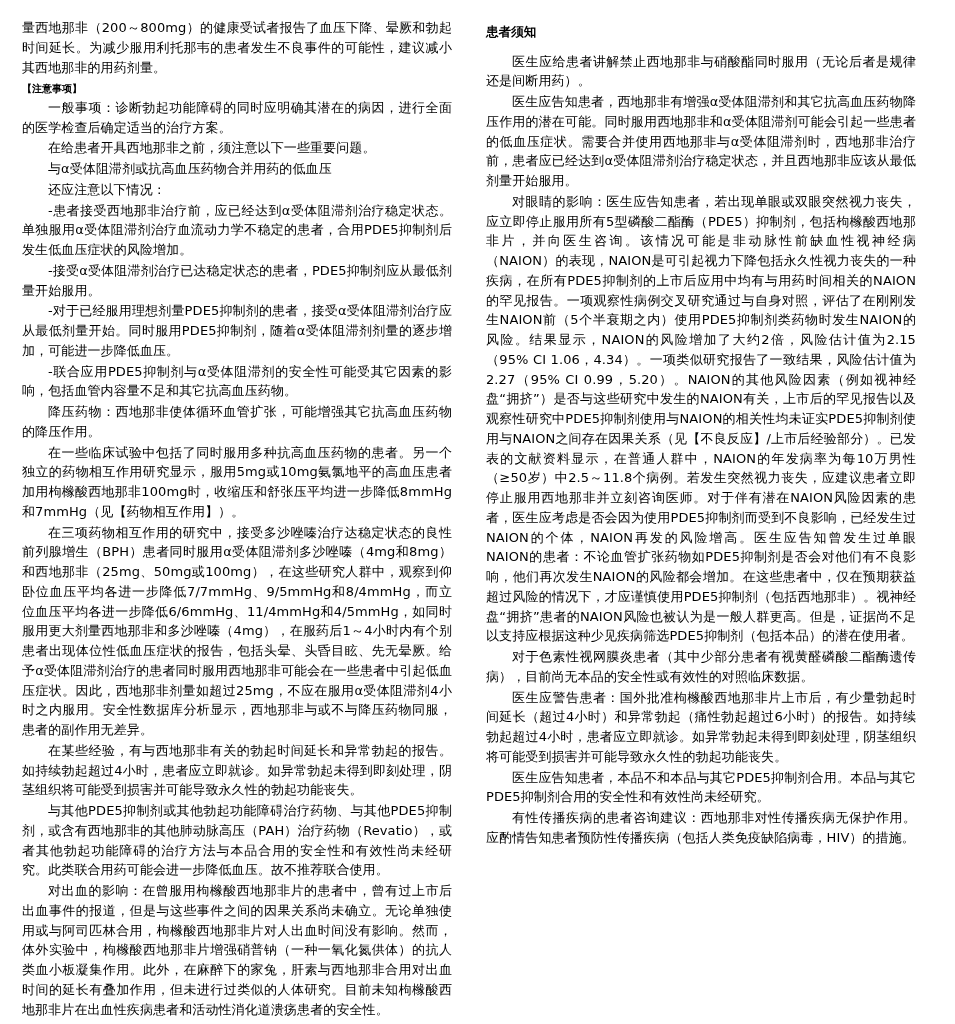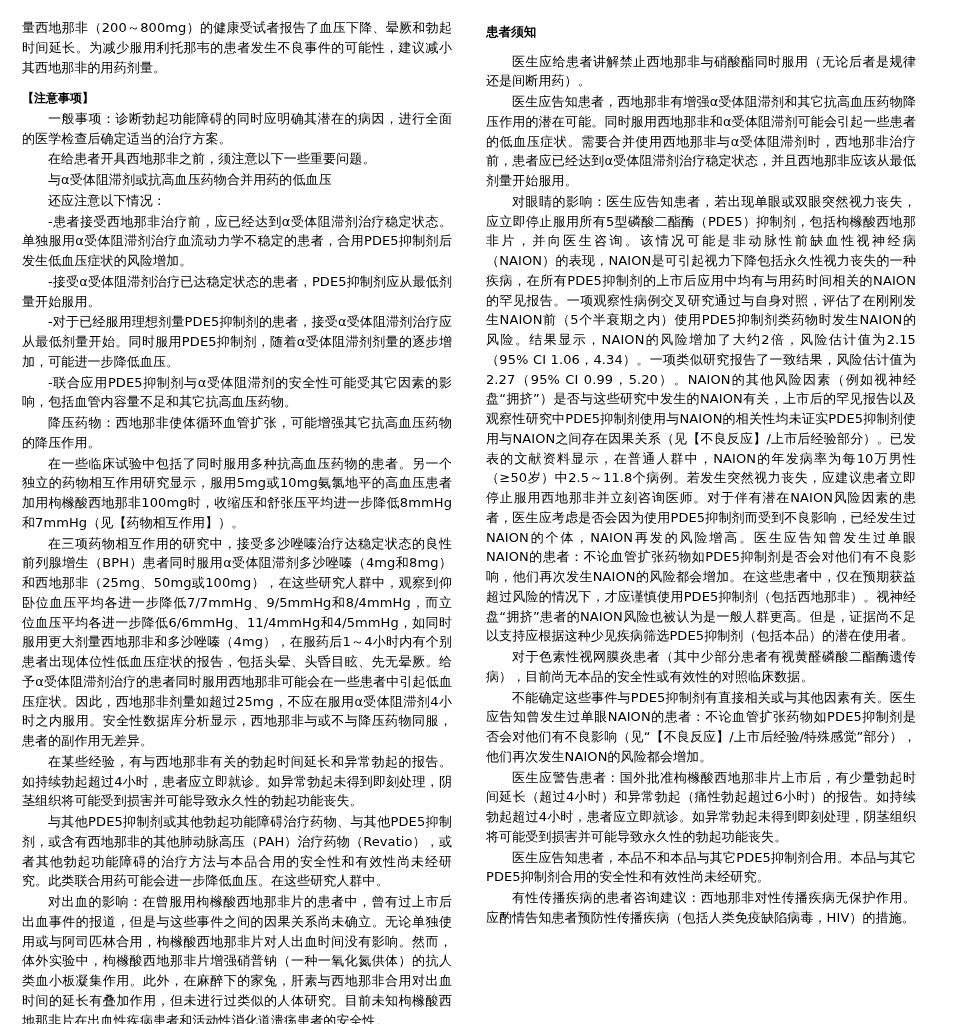--- a/index.html
+++ b/index.html
@@ -39,24 +39,24 @@
   p.hang {
     text-indent: 0;
   }
   .section-title {
     font-size: 12.6px;
     font-weight: bold;
     line-height: 1.55;
     margin: 4px 0 10px 0;
   }
   .bracket-title {
-    font-size: 12px;
+    font-size: 10px;
     font-weight: bold;
     line-height: 1.55;
-    margin: 8px 0 1px 0;
+    margin: 0 0 1px 0;
   }
   .gap-sm { height: 3px; }
 </style>
 </head>
 <body>
 
 <div class="page">
 
   <div class="col">
     <p class="hang">量西地那非（200～800mg）的健康受试者报告了血压下降、晕厥和勃起时间延长。为减少服用利托那韦的患者发生不良事件的可能性，建议减小其西地那非的用药剂量。</p>
@@ -67,29 +67,28 @@
     <p class="indent">与α受体阻滞剂或抗高血压药物合并用药的低血压</p>
     <p class="indent">还应注意以下情况：</p>
     <p class="indent">-患者接受西地那非治疗前，应已经达到α受体阻滞剂治疗稳定状态。单独服用α受体阻滞剂治疗血流动力学不稳定的患者，合用PDE5抑制剂后发生低血压症状的风险增加。</p>
     <p class="indent">-接受α受体阻滞剂治疗已达稳定状态的患者，PDE5抑制剂应从最低剂量开始服用。</p>
     <p class="indent">-对于已经服用理想剂量PDE5抑制剂的患者，接受α受体阻滞剂治疗应从最低剂量开始。同时服用PDE5抑制剂，随着α受体阻滞剂剂量的逐步增加，可能进一步降低血压。</p>
     <p class="indent">-联合应用PDE5抑制剂与α受体阻滞剂的安全性可能受其它因素的影响，包括血管内容量不足和其它抗高血压药物。</p>
     <p class="indent">降压药物：西地那非使体循环血管扩张，可能增强其它抗高血压药物的降压作用。</p>
     <p class="indent">在一些临床试验中包括了同时服用多种抗高血压药物的患者。另一个独立的药物相互作用研究显示，服用5mg或10mg氨氯地平的高血压患者加用枸橼酸西地那非100mg时，收缩压和舒张压平均进一步降低8mmHg和7mmHg（见【药物相互作用】）。</p>
     <p class="indent">在三项药物相互作用的研究中，接受多沙唑嗪治疗达稳定状态的良性前列腺增生（BPH）患者同时服用α受体阻滞剂多沙唑嗪（4mg和8mg）和西地那非（25mg、50mg或100mg），在这些研究人群中，观察到仰卧位血压平均各进一步降低7/7mmHg、9/5mmHg和8/4mmHg，而立位血压平均各进一步降低6/6mmHg、11/4mmHg和4/5mmHg，如同时服用更大剂量西地那非和多沙唑嗪（4mg），在服药后1～4小时内有个别患者出现体位性低血压症状的报告，包括头晕、头昏目眩、先无晕厥。给予α受体阻滞剂治疗的患者同时服用西地那非可能会在一些患者中引起低血压症状。因此，西地那非剂量如超过25mg，不应在服用α受体阻滞剂4小时之内服用。安全性数据库分析显示，西地那非与或不与降压药物同服，患者的副作用无差异。</p>
     <p class="indent">在某些经验，有与西地那非有关的勃起时间延长和异常勃起的报告。如持续勃起超过4小时，患者应立即就诊。如异常勃起未得到即刻处理，阴茎组织将可能受到损害并可能导致永久性的勃起功能丧失。</p>
-    <p class="indent">与其他PDE5抑制剂或其他勃起功能障碍治疗药物、与其他PDE5抑制剂，或含有西地那非的其他肺动脉高压（PAH）治疗药物（Revatio），或者其他勃起功能障碍的治疗方法与本品合用的安全性和有效性尚未经研究。此类联合用药可能会进一步降低血压。在这些研究人群中。</p>
+    <p class="indent">与其他PDE5抑制剂或其他勃起功能障碍治疗药物、与其他PDE5抑制剂，或含有西地那非的其他肺动脉高压（PAH）治疗药物（Revatio），或者其他勃起功能障碍的治疗方法与本品合用的安全性和有效性尚未经研究。此类联合用药可能会进一步降低血压。故不推荐联合使用。</p>
     <p class="indent">对出血的影响：在曾服用枸橼酸西地那非片的患者中，曾有过上市后出血事件的报道，但是与这些事件之间的因果关系尚未确立。无论单独使用或与阿司匹林合用，枸橼酸西地那非片对人出血时间没有影响。然而，体外实验中，枸橼酸西地那非片增强硝普钠（一种一氧化氮供体）的抗人类血小板凝集作用。此外，在麻醉下的家兔，肝素与西地那非合用对出血时间的延长有叠加作用，但未进行过类似的人体研究。目前未知枸橼酸西地那非片在出血性疾病患者和活动性消化道溃疡患者的安全性。</p>
   </div>
 
   <div class="col">
     <div class="section-title">患者须知</div>
     <p class="indent">医生应给患者讲解禁止西地那非与硝酸酯同时服用（无论后者是规律还是间断用药）。</p>
     <p class="indent">医生应告知患者，西地那非有增强α受体阻滞剂和其它抗高血压药物降压作用的潜在可能。同时服用西地那非和α受体阻滞剂可能会引起一些患者的低血压症状。需要合并使用西地那非与α受体阻滞剂时，西地那非治疗前，患者应已经达到α受体阻滞剂治疗稳定状态，并且西地那非应该从最低剂量开始服用。</p>
     <p class="indent">对眼睛的影响：医生应告知患者，若出现单眼或双眼突然视力丧失，应立即停止服用所有5型磷酸二酯酶（PDE5）抑制剂，包括枸橼酸西地那非片，并向医生咨询。该情况可能是非动脉性前缺血性视神经病（NAION）的表现，NAION是可引起视力下降包括永久性视力丧失的一种疾病，在所有PDE5抑制剂的上市后应用中均有与用药时间相关的NAION的罕见报告。一项观察性病例交叉研究通过与自身对照，评估了在刚刚发生NAION前（5个半衰期之内）使用PDE5抑制剂类药物时发生NAION的风险。结果显示，NAION的风险增加了大约2倍，风险估计值为2.15（95% CI 1.06，4.34）。一项类似研究报告了一致结果，风险估计值为2.27（95% CI 0.99，5.20）。NAION的其他风险因素（例如视神经盘“拥挤”）是否与这些研究中发生的NAION有关，上市后的罕见报告以及观察性研究中PDE5抑制剂使用与NAION的相关性均未证实PDE5抑制剂使用与NAION之间存在因果关系（见【不良反应】/上市后经验部分）。已发表的文献资料显示，在普通人群中，NAION的年发病率为每10万男性（≥50岁）中2.5～11.8个病例。若发生突然视力丧失，应建议患者立即停止服用西地那非并立刻咨询医师。对于伴有潜在NAION风险因素的患者，医生应考虑是否会因为使用PDE5抑制剂而受到不良影响，已经发生过NAION的个体，NAION再发的风险增高。医生应告知曾发生过单眼NAION的患者：不论血管扩张药物如PDE5抑制剂是否会对他们有不良影响，他们再次发生NAION的风险都会增加。在这些患者中，仅在预期获益超过风险的情况下，才应谨慎使用PDE5抑制剂（包括西地那非）。视神经盘“拥挤”患者的NAION风险也被认为是一般人群更高。但是，证据尚不足以支持应根据这种少见疾病筛选PDE5抑制剂（包括本品）的潜在使用者。</p>
     <p class="indent">对于色素性视网膜炎患者（其中少部分患者有视黄醛磷酸二酯酶遗传病），目前尚无本品的安全性或有效性的对照临床数据。</p>
-    <p class="indent">不能确定这些事件与PDE5抑制剂有直接相关或与其他因素有关。医生应告知曾发生过单眼NAION的患者：不论血管扩张药物如PDE5抑制剂是否会对他们有不良影响（见“【不良反应】/上市后经验/特殊感觉”部分），他们再次发生NAION的风险都会增加。</p>
     <p class="indent">医生应警告患者：国外批准枸橼酸西地那非片上市后，有少量勃起时间延长（超过4小时）和异常勃起（痛性勃起超过6小时）的报告。如持续勃起超过4小时，患者应立即就诊。如异常勃起未得到即刻处理，阴茎组织将可能受到损害并可能导致永久性的勃起功能丧失。</p>
     <p class="indent">医生应告知患者，本品不和本品与其它PDE5抑制剂合用。本品与其它PDE5抑制剂合用的安全性和有效性尚未经研究。</p>
     <p class="indent">有性传播疾病的患者咨询建议：西地那非对性传播疾病无保护作用。应酌情告知患者预防性传播疾病（包括人类免疫缺陷病毒，HIV）的措施。</p>
   </div>
 
 </div>
 
 </body></html>

